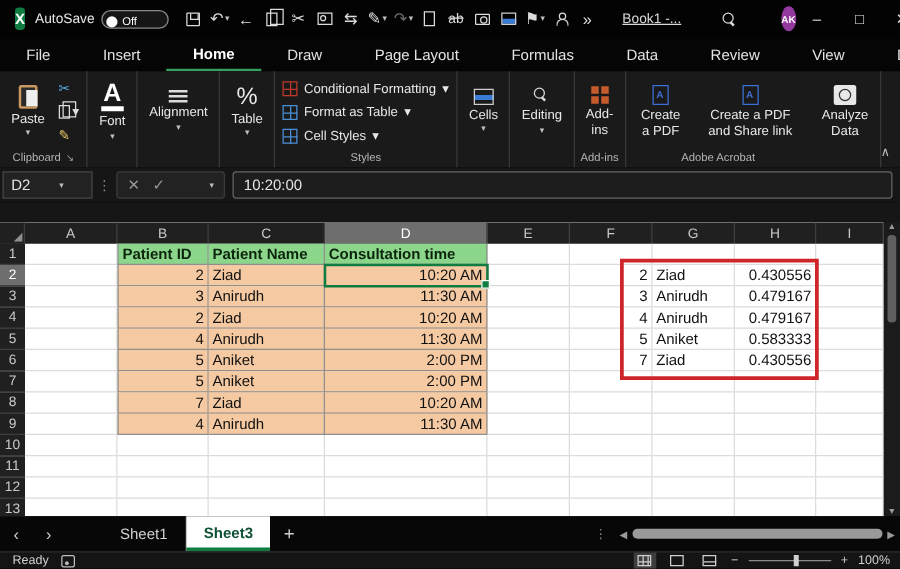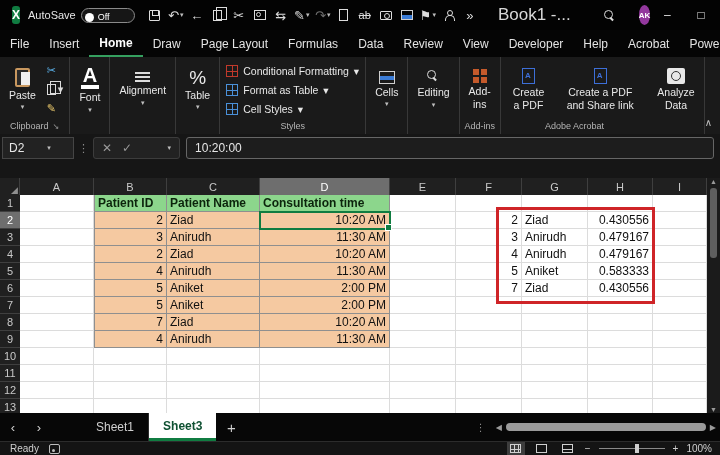--- a/index.html
+++ b/index.html
@@ -17,21 +17,21 @@
   .autosave { display:flex; align-items:center; gap:5px; margin-right:10px; }
   .toggle { width:54px; height:15px; border:1px solid #8a8a8a; border-radius:8px;
     display:flex; align-items:flex-end; padding:0 3px; gap:4px; background:#161616; }
   .knob { width:9px; height:9px; border-radius:50%; background:#fff; }
   .togglelbl { font-size:9px; color:#fff; }
   .qat { display:flex; align-items:center; gap:1px; }
   .qbtn { min-width:20px; height:22px; display:flex; align-items:center;
     justify-content:center; color:#dcdcdc; font-size:13px; padding:0 2px; }
   .qbtn.dim { color:#6e6e6e; }
   .chvx { font-size:7px; color:#bdbdbd; margin-left:1px; }
-  .wbtitle { color:#d8d8d8; font-size:17px; margin:0 14px 0 18px; white-space:nowrap; }
+  .wbtitle { color:#d8d8d8; font-size:11px; margin:0 14px 0 18px; white-space:nowrap;text-decoration:underline; }
   .avatar { width:20px; height:20px; border-radius:50%; background:#93389e; color:#fff;
     font-size:8px; font-weight:bold; display:flex; align-items:center; justify-content:center; }
   .winbtn { width:34px; height:30px; display:flex; align-items:center; justify-content:center;
     color:#e0e0e0; font-size:12px; }
   .strike-txt { text-decoration:line-through; font-size:11px; }
 
   
   .i-mag { position:relative; width:10px; height:10px; display:inline-block; }
   .i-mag::before { content:""; position:absolute; left:0; top:0; width:7px; height:7px;
     border:1.4px solid currentColor; border-radius:50%; }
@@ -87,21 +87,21 @@
   .i-pdf::after { content:"A"; position:absolute; left:2px; top:2px; font-size:8px;
     color:#3d6fd8; font-weight:bold; }
   .i-analyze { position:relative; width:18px; height:16px; display:inline-block;
     background:#e8e8e8; border-radius:2px; }
   .i-analyze::after { content:""; position:absolute; left:4px; top:3px; width:8px; height:8px;
     border:1.5px solid #333; border-radius:50%; }
 
   
   #tabrow { top:30px; left:0; width:720px; height:27px; background:#050505;
     display:flex; align-items:center; color:#e3e3e3; font-size:12px; }
-  .rtab { padding:5px 10px; cursor:default; white-space:nowrap; }
+  .rtab { padding:5px 21px; cursor:default; white-space:nowrap; }
   .rtab.active { font-weight:bold; border-bottom:2.5px solid #35a05f; color:#fff; }
 
   
   #ribbon { top:57px; left:0; width:720px; height:77px; background:#1a1a1a;
     display:flex; color:#e8e8e8; }
   .rgroup { display:flex; flex-direction:column; border-right:1px solid #383838;
     padding:2px 2px 0 2px; }
   .rgroup-body { flex:1; display:flex; align-items:stretch; }
   .rgroup-label { height:14px; font-size:9px; color:#b5b5b5; text-align:center;
     display:flex; align-items:center; justify-content:center; gap:4px; padding-bottom:2px; }
@@ -261,21 +261,21 @@
           <span class="i-person"></span>
         </span>
       <span class="qbtn">
           <span>»</span>
         </span>
     </div>
     <span class="wbtitle">Book1 -...</span>
     <span class="qbtn" style="margin-left:14px">
         <span class="i-mag" style="color:#dcdcdc"></span>
       </span>
-    <span class="avatar" style="margin-left:20px">AK</span>
+    <span class="avatar" style="margin-left:32px">AK</span>
     <div style="margin-left:auto;display:flex">
       <span class="winbtn">
           <span>–</span>
         </span>
       <span class="winbtn">
           <span>□</span>
         </span>
       <span class="winbtn">
           <span>✕</span>
         </span>

